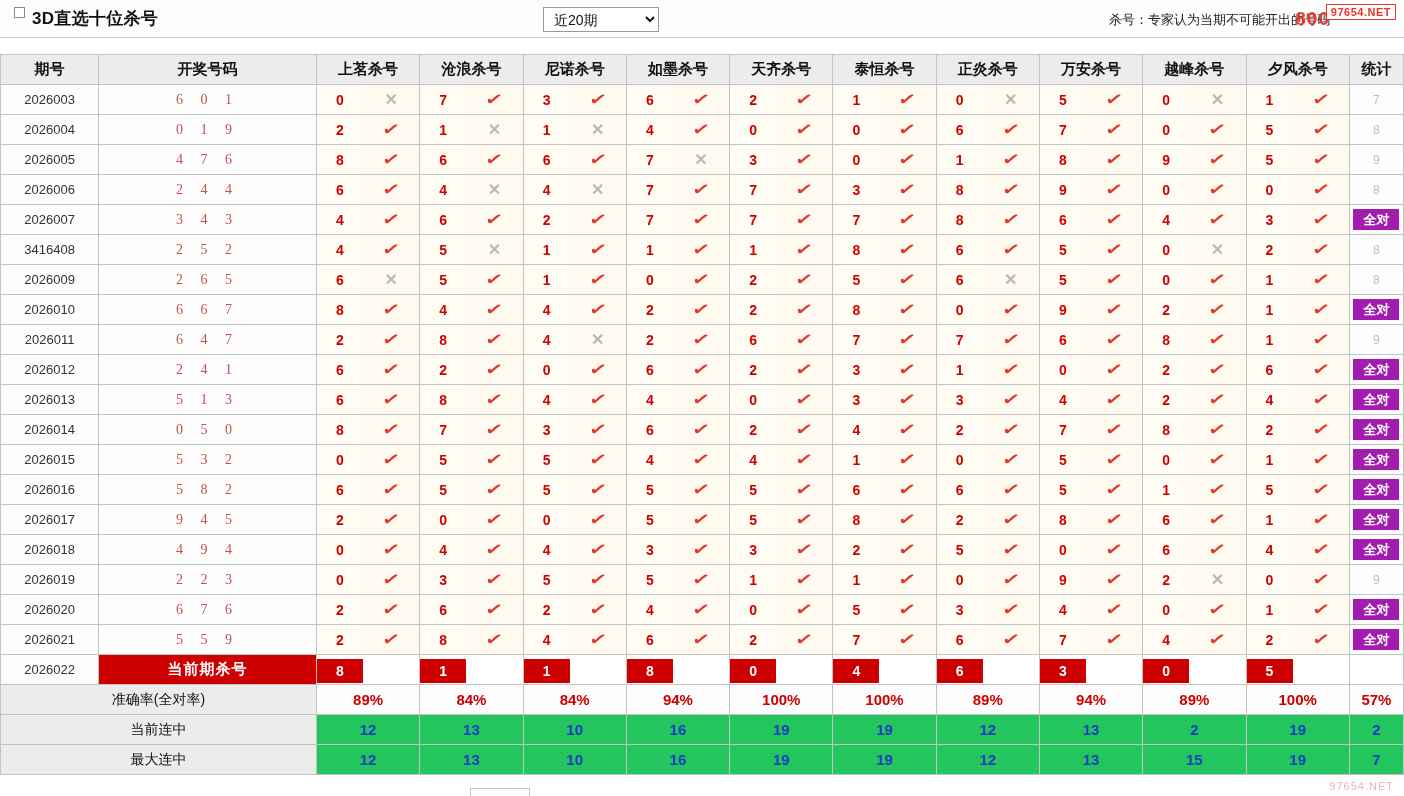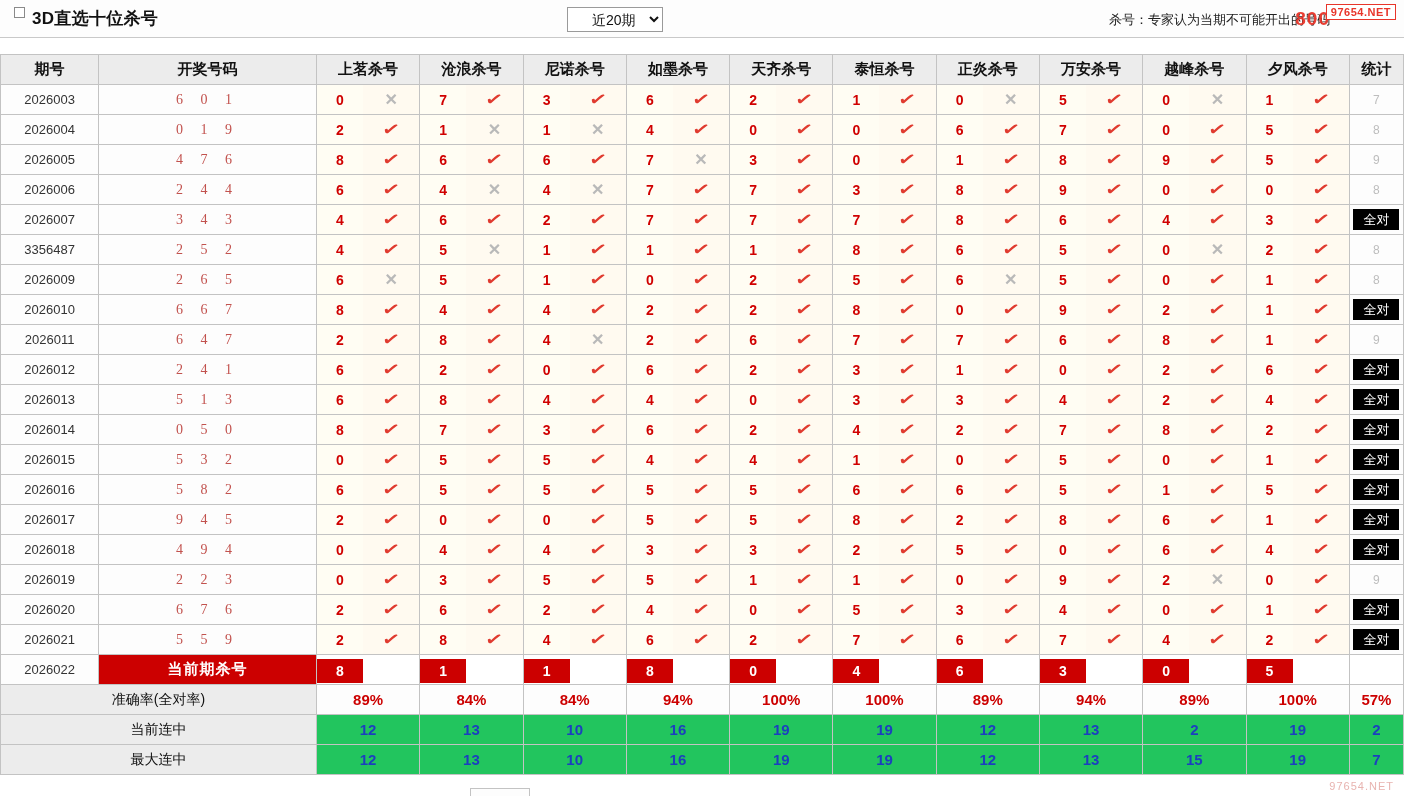--- a/index.html
+++ b/index.html
@@ -37,29 +37,28 @@
     font-size: 17px;
     font-weight: bold;
     color: #111;
     letter-spacing: .3px;
   }
   .period-select-wrap {
     position: absolute;
     left: 543px; top: 7px;
   }
   select.period-select {
-    width: 96px;
+    width: 116px;
     height: 25px;
     font-size: 14px;
     font-family: "Liberation Sans", sans-serif;
     color: #111;
     border: 1px solid #9a9a9a;
     background: #fff;
-    padding-left: 20px;
-    margin-left: 24px;
+    padding-left: 6px;
   }
   .legend-note {
     position: absolute;
     right: 74px; top: 11px;
     font-size: 13px;
     color: #222;
     white-space: nowrap;
   }
   .watermark-red {
     position: absolute;
@@ -153,24 +152,24 @@
     font-weight: bold;
   }
 
   td.stat {
     background: #fdfdfd;
     color: #bdbdbd;
     font-size: 12px;
   }
   .allright {
     display: inline-block;
-    background: #000000;
+    background: #a21caf;
     color: #fff;
     font-size: 13px;
-    font-weight: normal;
+    font-weight: bold;
     padding: 2px 4px;
     width: 46px;
     line-height: 17px;
   }
 
   
   tr.current td.period { background:#fdfdfd; color:#333; }
   td.current-label {
     background: #cc0000;
     color: #ffffff;
@@ -702,21 +701,21 @@
             <div class="cellflex">
               <span class="num">3</span>
               <span class="mark">
                 <span class="tick">✓</span>
               </span>
             </div>
           </td>
           <td class="stat"><span class="allright">全对</span></td>
         </tr>
         <tr>
-          <td class="period">3356487</td>
+          <td class="period">3416408</td>
           <td class="open">2 5 2</td>
           <td class="cell">
             <div class="cellflex">
               <span class="num">4</span>
               <span class="mark">
                 <span class="tick">✓</span>
               </span>
             </div>
           </td>
           <td class="cell">

